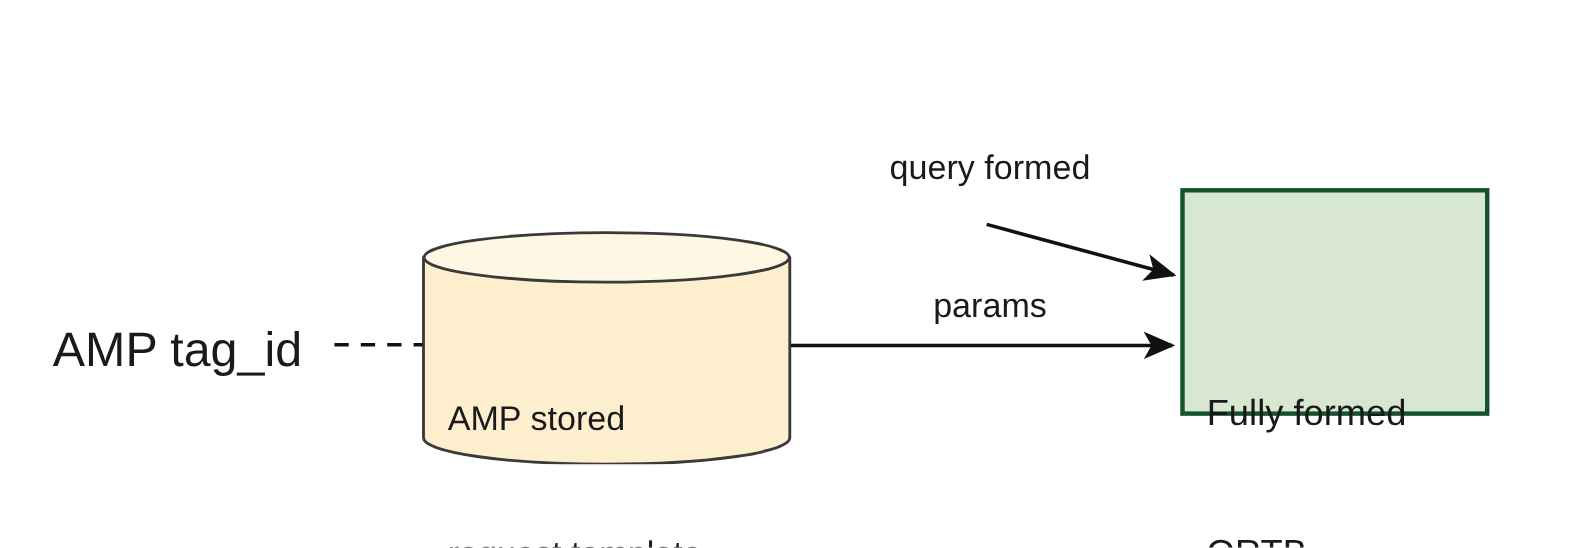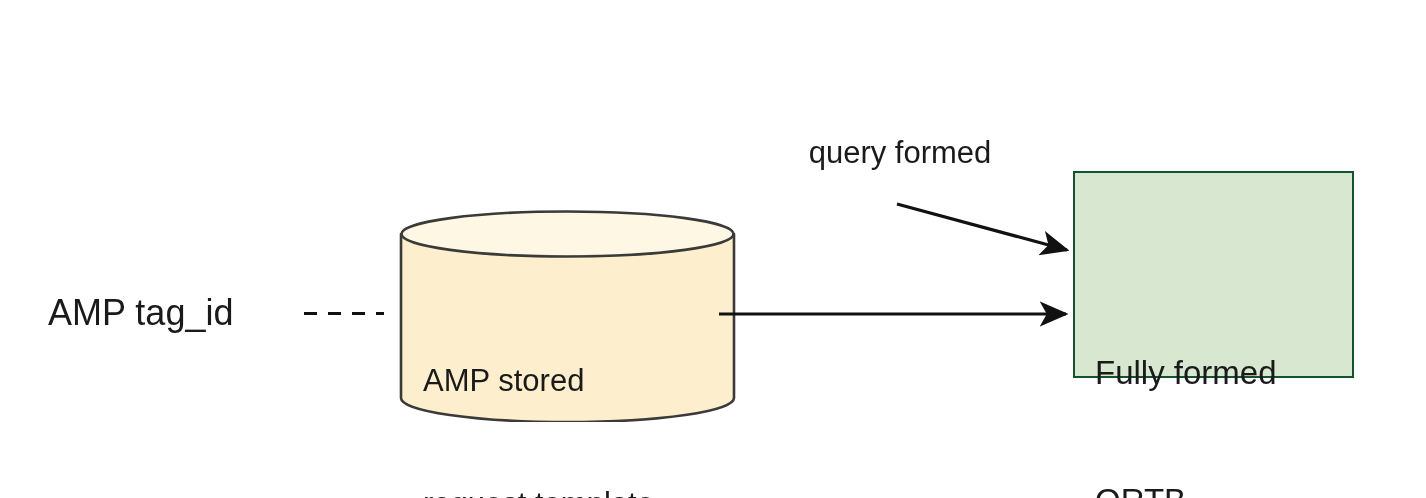--- a/index.html
+++ b/index.html
@@ -19,41 +19,40 @@
     position: absolute;
     color: #1a1a1a;
     white-space: pre;
     line-height: 1.30;
   }
 
   
   #tag-id-label {
     left: 48px;
     top: 290px;
-    font-size: 36px;
+    font-size: 44px;
   }
 
   
   #qs-params-label {
     left: 792px;
     top: 48px;
     width: 216px;
     text-align: center;
     font-size: 31px;
     line-height: 1.35;
   }
 
   
   #cylinder {
     position: absolute;
     left: 383px;
     top: 210px;
     width: 337px;
     height: 212px;
-    margin-left: 16px;
   }
   #cylinder svg { display: block; }
   #cylinder-text {
     position: absolute;
     left: 24px;
     top: 69px;
     width: 300px;
     font-size: 31px;
     line-height: 1.32;
     color: #1a1a1a;
@@ -61,21 +60,21 @@
   }
 
   
   #ortb-box {
     position: absolute;
     left: 1073px;
     top: 171px;
     width: 281px;
     height: 207px;
     background: #d8e7d0;
-    border: 2px solid #14532d;
+    border: 4px solid #14532d;
     box-sizing: border-box;
   }
   #ortb-text {
     position: absolute;
     left: 20px;
     top: 93px;
     width: 250px;
     font-size: 33px;
     line-height: 1.30;
     color: #1a1a1a;
@@ -94,20 +93,21 @@
 </style>
 </head>
 <body>
 
 <div id="canvas">
 
   <div class="label" id="tag-id-label">AMP tag_id</div>
 
   <div class="label" id="qs-params-label">
     <div>query formed</div>
+    <div>params</div>
   </div>
 
   <div id="cylinder">
     <svg width="337" height="212" viewBox="0 0 337 212">
 
       <path d="M2,24 L2,188 A166,24 0 0 0 335,188 L335,24 Z" fill="#fdeecd" stroke="#3a3a38" stroke-width="2.6" stroke-linejoin="round"></path>
 
       <ellipse cx="168.5" cy="24" rx="166" ry="22.5" fill="#fdf7e4" stroke="#3a3a38" stroke-width="2.6"></ellipse>
     </svg>
     <div id="cylinder-text">

